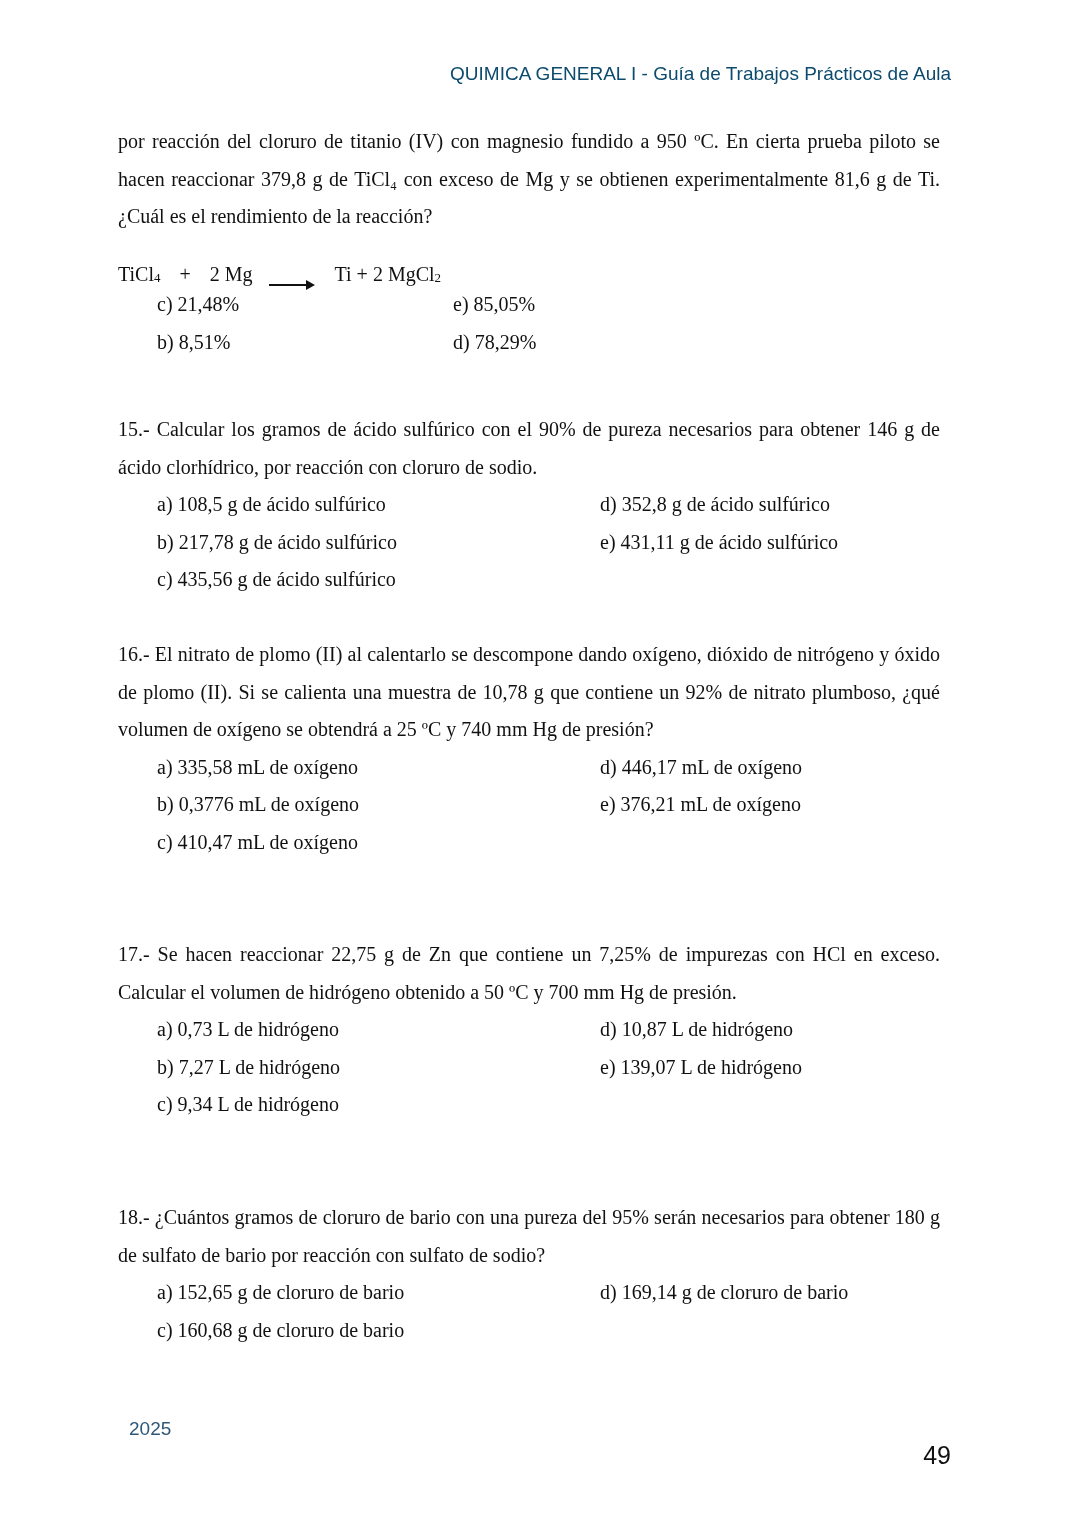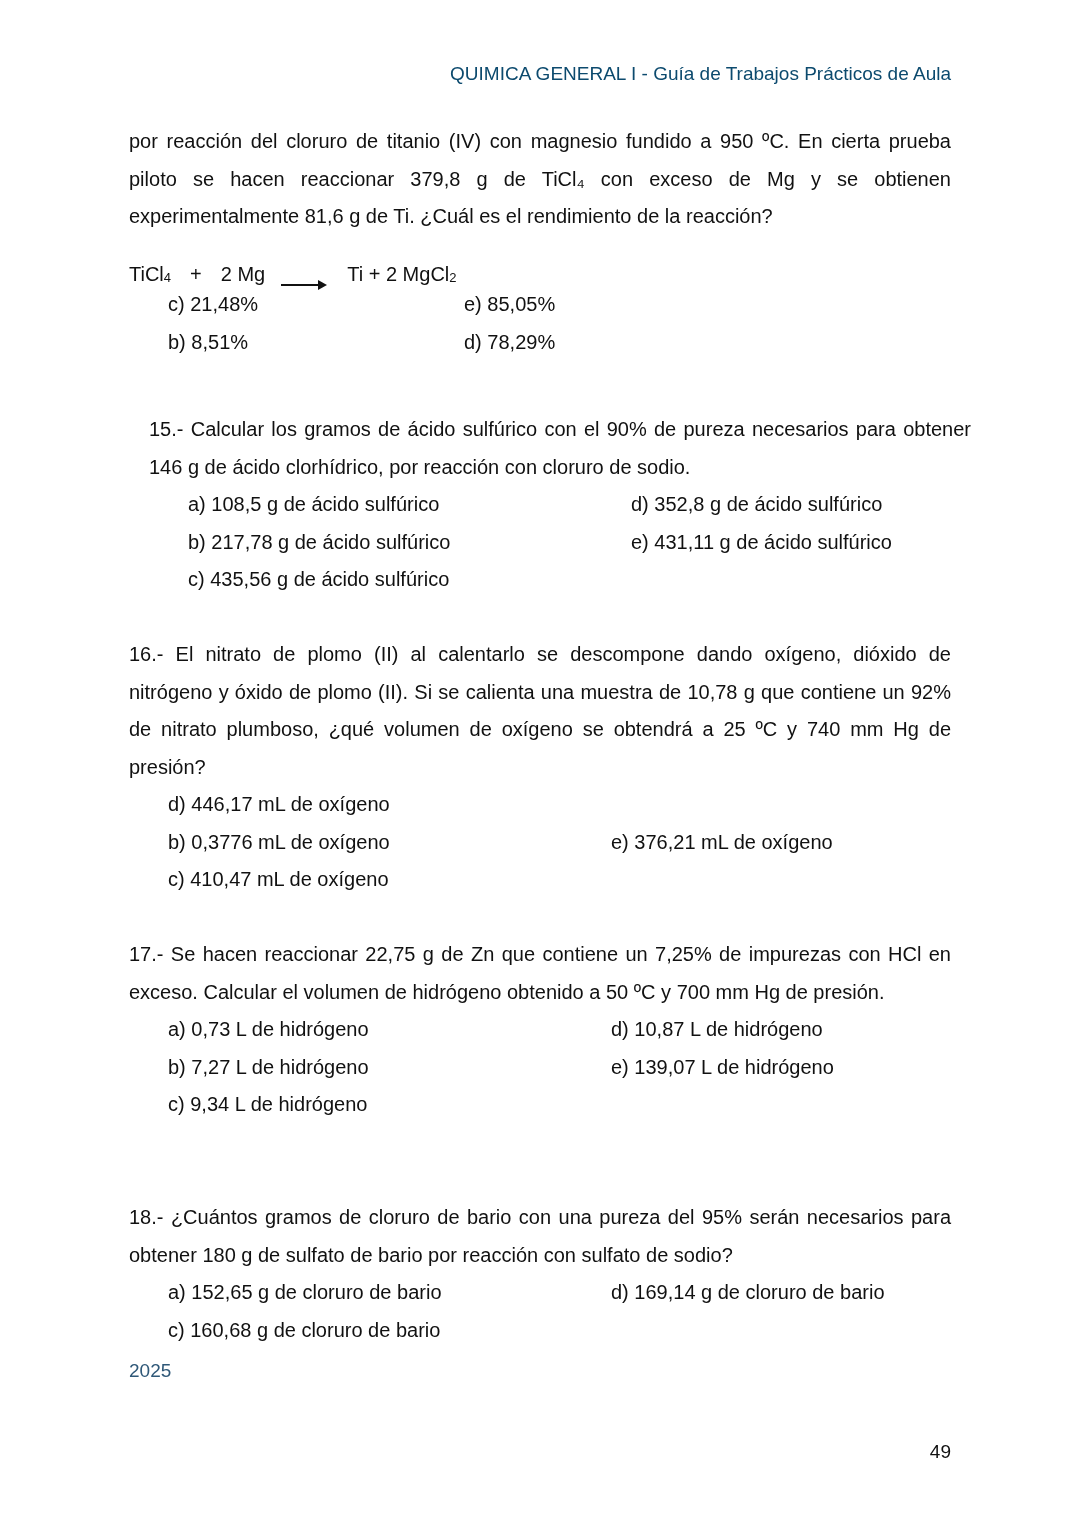--- a/index.html
+++ b/index.html
@@ -4,34 +4,34 @@
   <style>
     html, body { margin: 0; padding: 0; background: #ffffff; }
     body {
       width: 1080px; height: 1527px; position: relative; overflow: hidden;
       font-family: "Liberation Sans", sans-serif; color: #111111;
     }
     .header {
       position: absolute; right: 129px; top: 63px;
       font-size: 19px; color: #0c4a6e;
     }
-    .block { position: absolute; left: 129px; width: 822px; font-size: 20px; }
+    .block { position: absolute; left: 118px; width: 822px; font-size: 20px; font-family: Liberation Serif, serif; }
     .para { text-align: justify; text-align-last: left; line-height: 37.5px; margin: 0; }
     .opts { position: relative; margin-left: 39px; line-height: 37.5px; }
     .opt-row { display: flex; height: 37.5px; }
     .col { white-space: nowrap; }
     .c2a { width: 296px; }
     .c2b { width: 296px; }
     .wide1 { width: 443px; }
     sub { font-size: 13px; vertical-align: -1px; }
     .eq { display: flex; align-items: flex-end; height: 37.5px; white-space: pre; }
     .arrow { display: inline-block; position: relative; width: 44px; height: 2px; background: #111; margin: 0 22px 0 16px; }
     .arrow::after { content: ""; position: absolute; right: -2px; top: -4px; border-left: 9px solid #111; border-top: 5px solid transparent; border-bottom: 5px solid transparent; }
-    .footer-year { position: absolute; left: 129px; top: 1360px; font-size: 19px; color: #2f5878; }
-    .page-num { position: absolute; right: 129px; top: 1441px; font-size: 19px; color: #111; }
+    .footer-year { position: absolute; left: 129px; top: 1418px; font-size: 19px; color: #2f5878; }
+    .page-num { position: absolute; right: 129px; top: 1441px; font-size: 25px; color: #111; }
   </style>
 </head>
 <body>
 
 <div class="header">QUIMICA GENERAL I - Guía de Trabajos Prácticos de Aula</div>
 
 <div class="block" style="top:123px;">
   <p class="para">por reacción del cloruro de titanio (IV) con magnesio fundido a 950 ºC. En cierta prueba piloto se hacen reaccionar 379,8 g de TiCl₄ con exceso de Mg y se obtienen experimentalmente 81,6 g de Ti. ¿Cuál es el rendimiento de la reacción?</p>
   <div class="eq" style="margin-top:13px;">
     <span><span>TiCl</span><sub>4</sub></span>
@@ -45,41 +45,42 @@
       <span class="col c2b">c) 21,48%</span>
       <span class="col">e) 85,05%</span>
     </div>
     <div class="opt-row">
       <span class="col c2a">b) 8,51%</span>
       <span class="col c2b">d) 78,29%</span>
     </div>
   </div>
 </div>
 
-<div class="block" style="top:411px;margin-left:20px;">
+<div class="block" style="top:411px;">
   <p class="para">15.- Calcular los gramos de ácido sulfúrico con el 90% de pureza necesarios para obtener 146 g de ácido clorhídrico, por reacción con cloruro de sodio.</p>
   <div class="opts">
     <div class="opt-row">
       <span class="col wide1">a) 108,5 g de ácido sulfúrico</span>
       <span class="col">d) 352,8 g de ácido sulfúrico</span>
     </div>
     <div class="opt-row">
       <span class="col wide1">b) 217,78 g de ácido sulfúrico</span>
       <span class="col">e) 431,11 g de ácido sulfúrico</span>
     </div>
     <div class="opt-row">
       <span class="col wide1">c) 435,56 g de ácido sulfúrico</span>
     </div>
   </div>
 </div>
 
 <div class="block" style="top:636px;">
   <p class="para">16.- El nitrato de plomo (II) al calentarlo se descompone dando oxígeno, dióxido de nitrógeno y óxido de plomo (II). Si se calienta una muestra de 10,78 g que contiene un 92% de nitrato plumboso, ¿qué volumen de oxígeno se obtendrá a 25 ºC y 740 mm Hg de presión?</p>
   <div class="opts">
     <div class="opt-row">
+      <span class="col wide1">a) 335,58 mL de oxígeno</span>
       <span class="col">d) 446,17 mL de oxígeno</span>
     </div>
     <div class="opt-row">
       <span class="col wide1">b) 0,3776 mL de oxígeno</span>
       <span class="col">e) 376,21 mL de oxígeno</span>
     </div>
     <div class="opt-row">
       <span class="col wide1">c) 410,47 mL de oxígeno</span>
     </div>
   </div>

